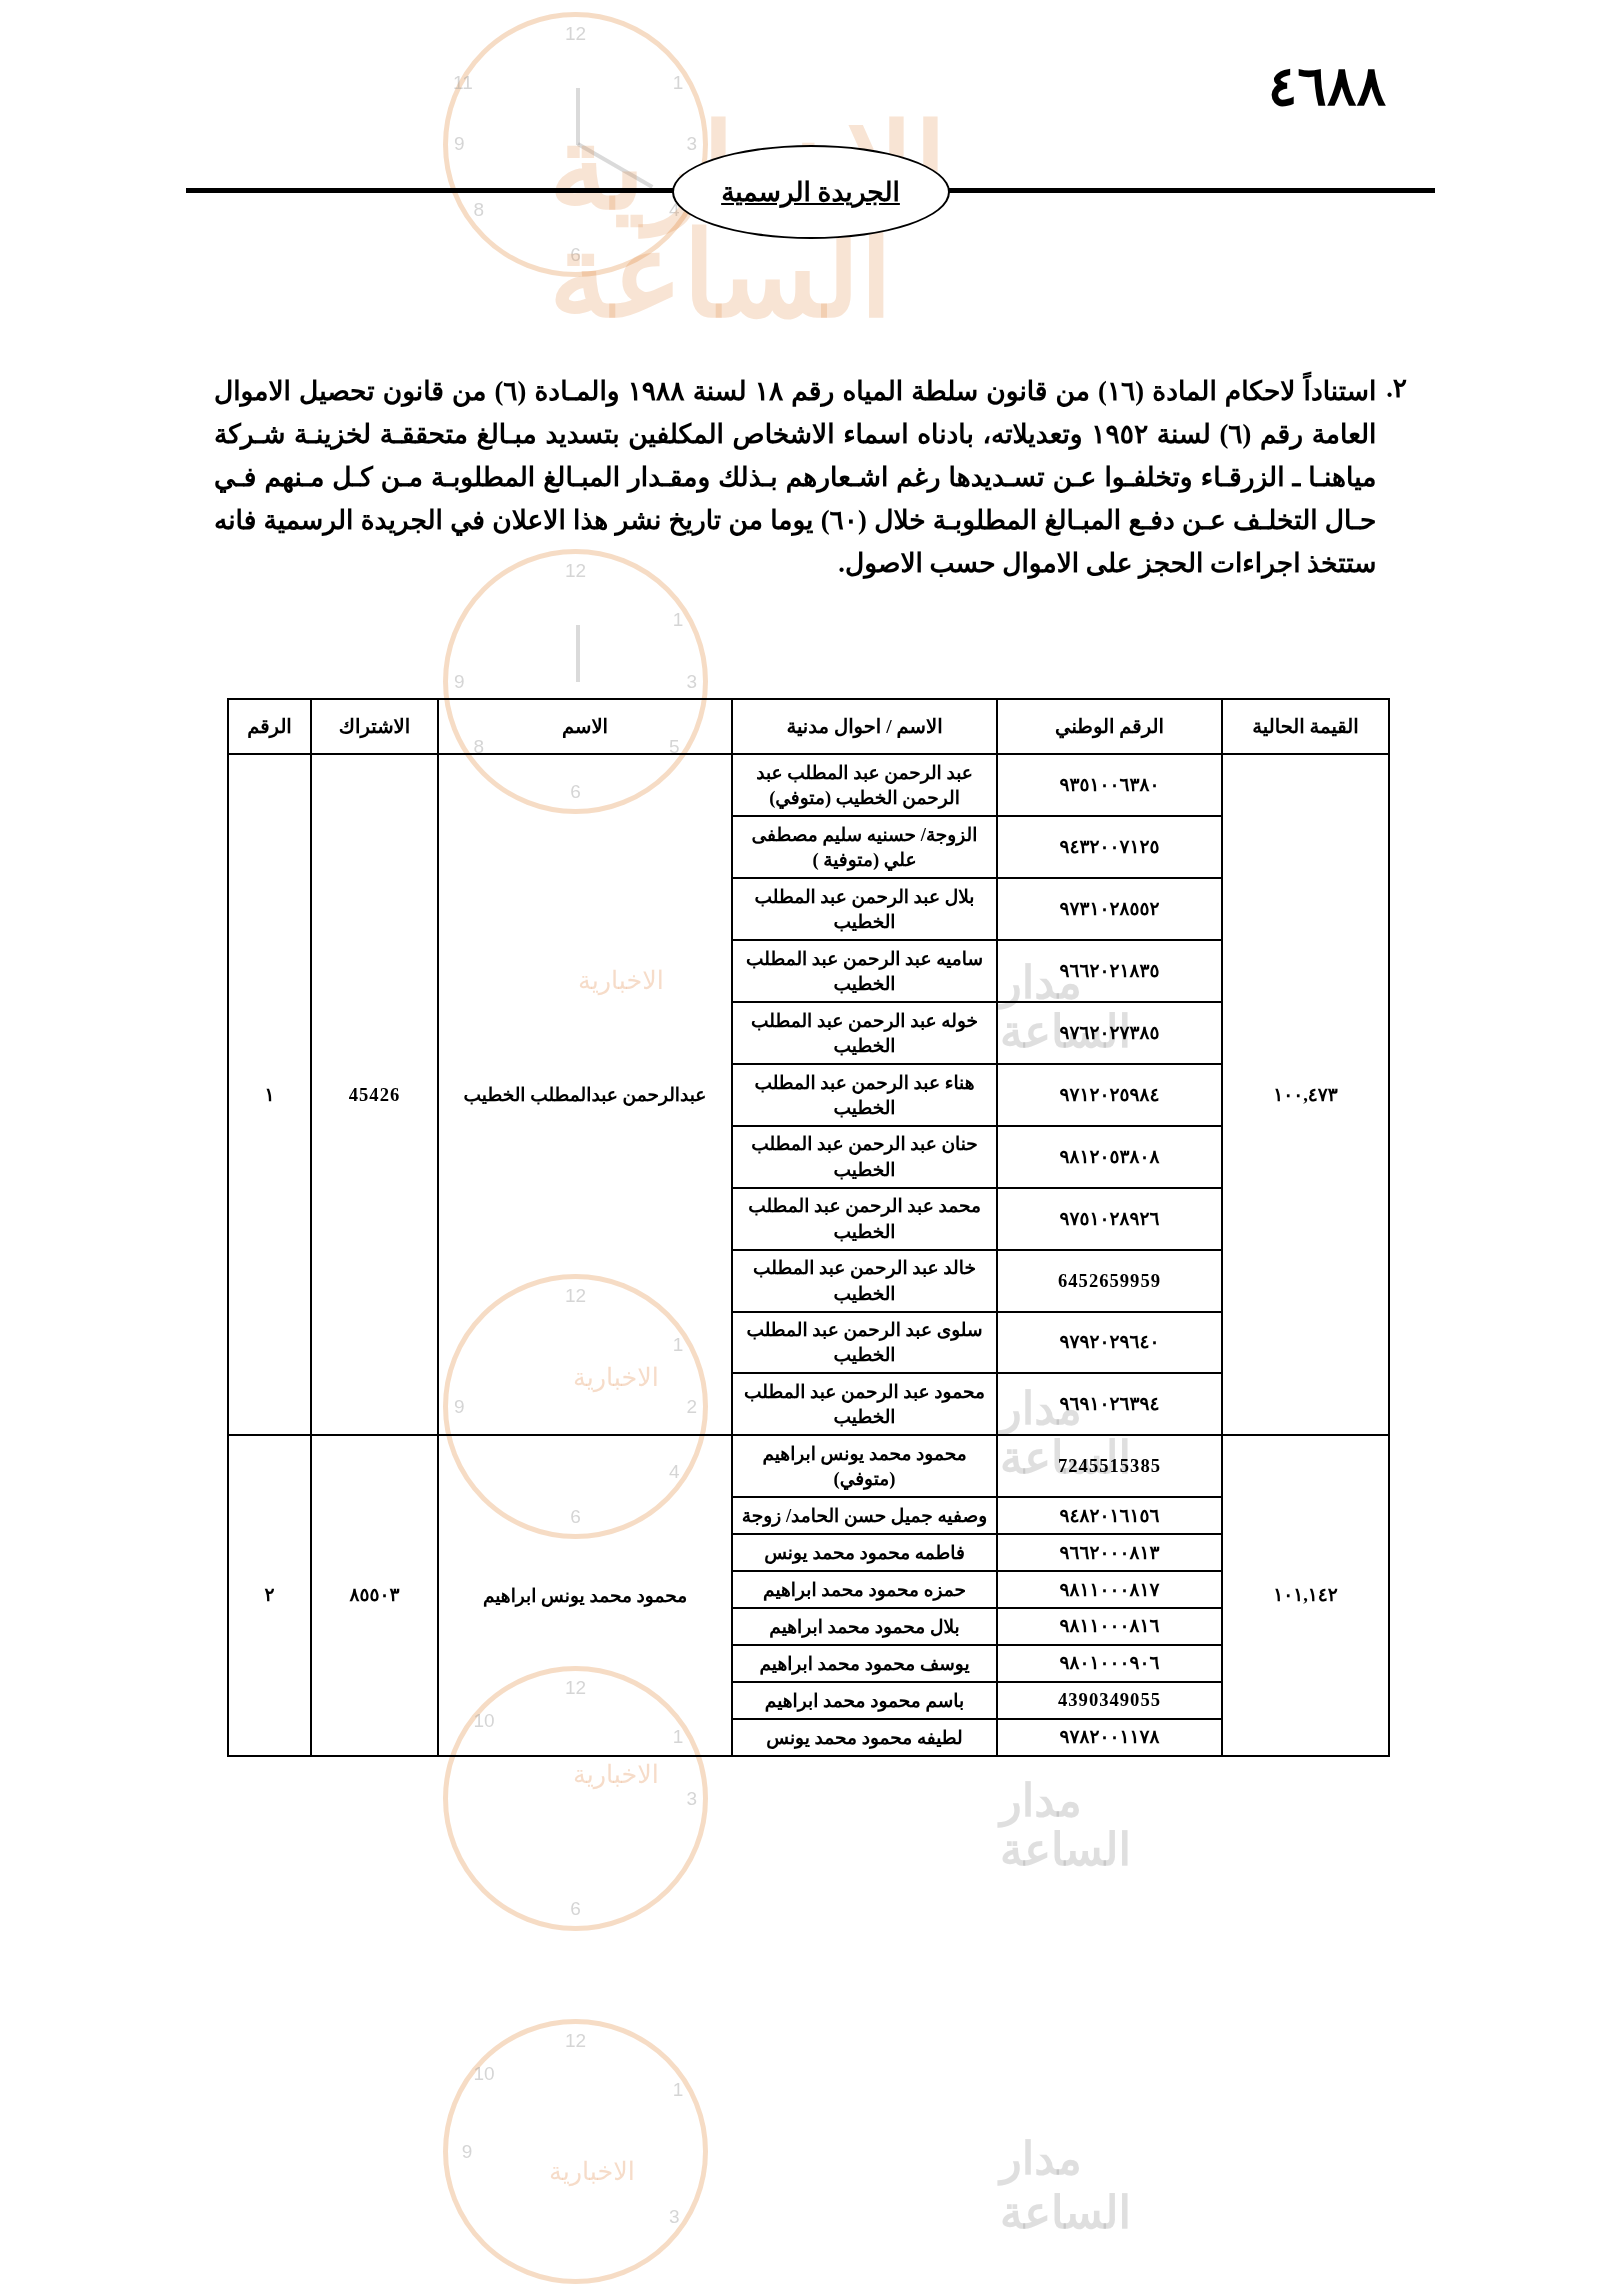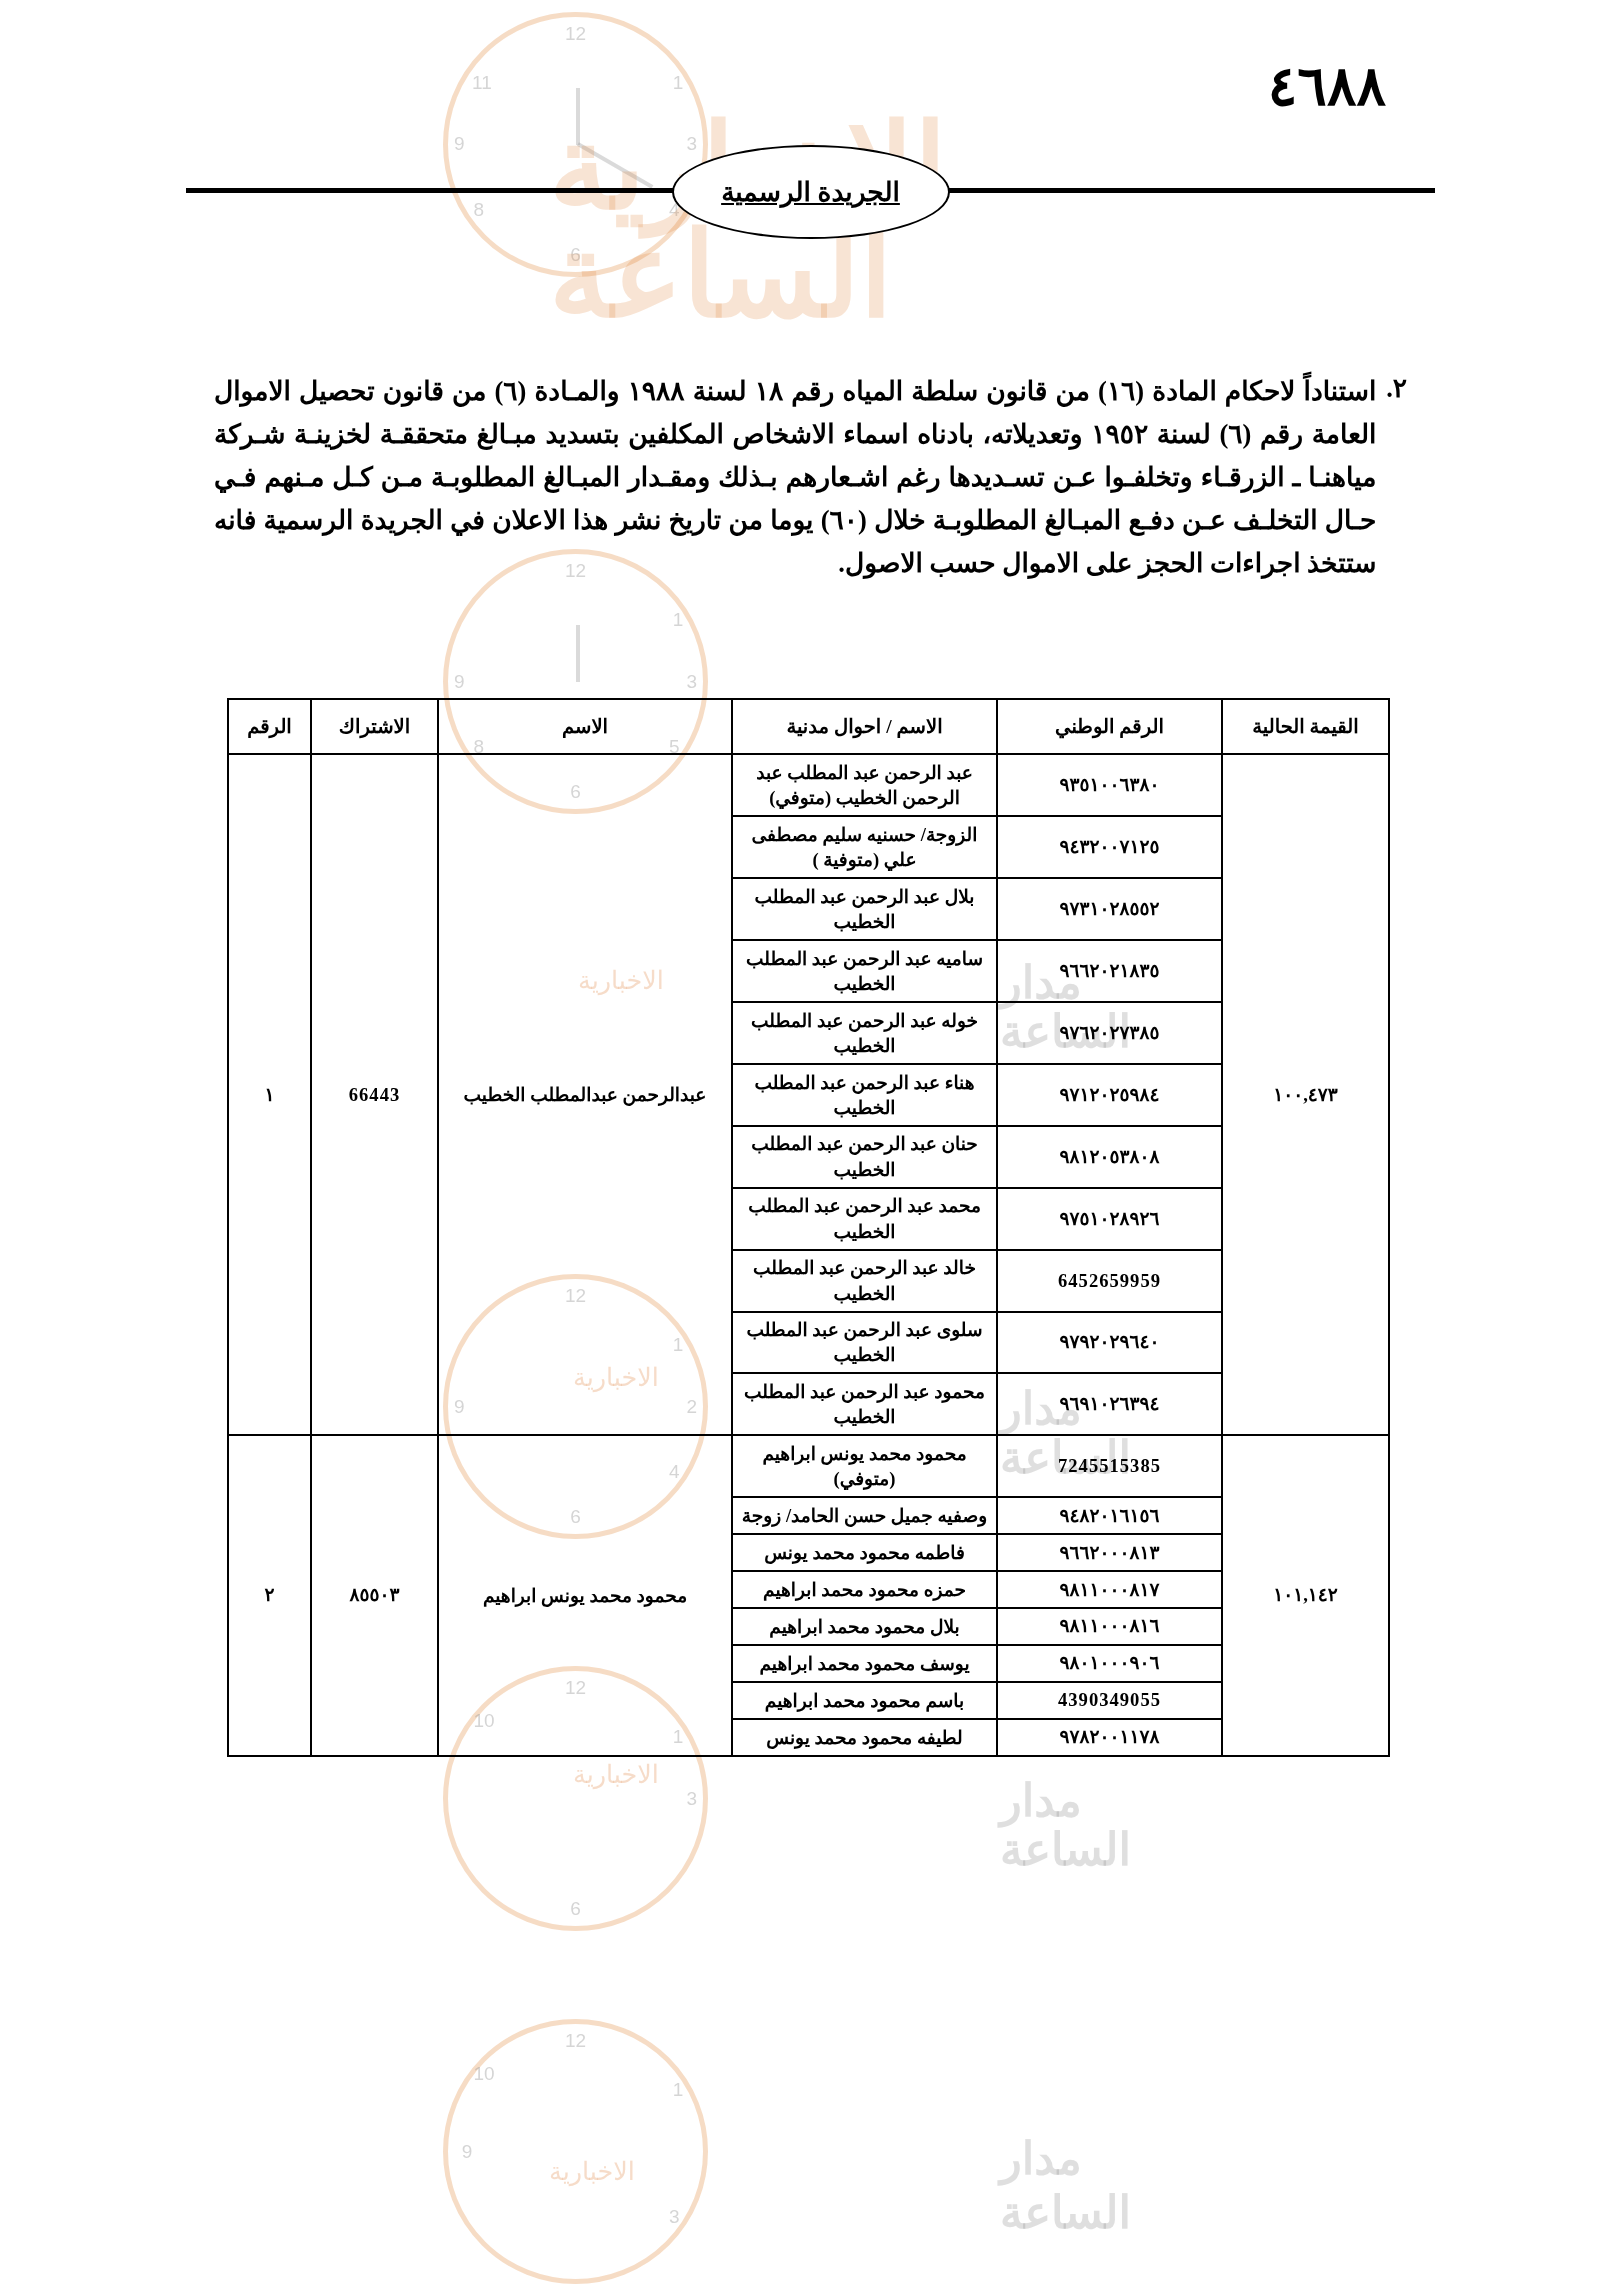--- a/index.html
+++ b/index.html
@@ -178,21 +178,21 @@
 <div class="page">
 
   <div class="wm wm-clock" style="left:443px; top:11.8px; width:265px; height:265px;">
     <span class="tick" style="left:50%; top:5.9px; transform:translateX(-50%);">12</span>
     <span class="tick" style="right:19.6px; top:55px;">1</span>
     <span class="tick" style="right:5.9px; top:50%; transform:translateY(-50%);">3</span>
     <span class="tick" style="right:23.5px; bottom:51px;">4</span>
     <span class="tick" style="left:50%; bottom:5.9px; transform:translateX(-50%);">6</span>
     <span class="tick" style="left:25.5px; bottom:51px;">8</span>
     <span class="tick" style="left:5.9px; top:50%; transform:translateY(-50%);">9</span>
-    <span class="tick" style="left:24px; top:55px;">11</span>
+    <span class="tick" style="left:5px; top:55px;">11</span>
     <span class="hand" style="left:50%; top:28%; width:4.9px; height:57px;"></span>
     <span class="hand" style="left:50%; top:16%; width:3.9px; height:86px; transform:rotate(120deg);"></span>
   </div>
 
   <div class="wm wm-clock" style="left:443px; top:549px; width:265px; height:265px;">
     <span class="tick" style="left:50%; top:5.9px; transform:translateX(-50%);">12</span>
     <span class="tick" style="right:19.6px; top:55px;">1</span>
     <span class="tick" style="right:5.9px; top:50%; transform:translateY(-50%);">3</span>
     <span class="tick" style="right:23.5px; bottom:51px;">5</span>
     <span class="tick" style="left:50%; bottom:5.9px; transform:translateX(-50%);">6</span>
@@ -275,21 +275,21 @@
         <th>الرقم</th>
       </tr>
     </thead>
 
     <tbody>
       <tr>
         <td class="value" rowspan="11">١٠٠,٤٧٣</td>
         <td class="nid">٩٣٥١٠٠٦٣٨٠</td>
         <td class="civil">عبد الرحمن عبد المطلب عبد الرحمن الخطيب (متوفي)</td>
         <td class="name-main" rowspan="11">عبدالرحمن عبدالمطلب الخطيب</td>
-        <td class="sub" rowspan="11">66443</td>
+        <td class="sub" rowspan="11">45426</td>
         <td class="num" rowspan="11">١</td>
       </tr>
       <tr>
         <td class="nid">٩٤٣٢٠٠٧١٢٥</td>
         <td class="civil">الزوجة/ حسنيه سليم مصطفى علي (متوفية )</td>
       </tr>
       <tr>
         <td class="nid">٩٧٣١٠٢٨٥٥٢</td>
         <td class="civil">بلال عبد الرحمن عبد المطلب الخطيب</td>
       </tr>

